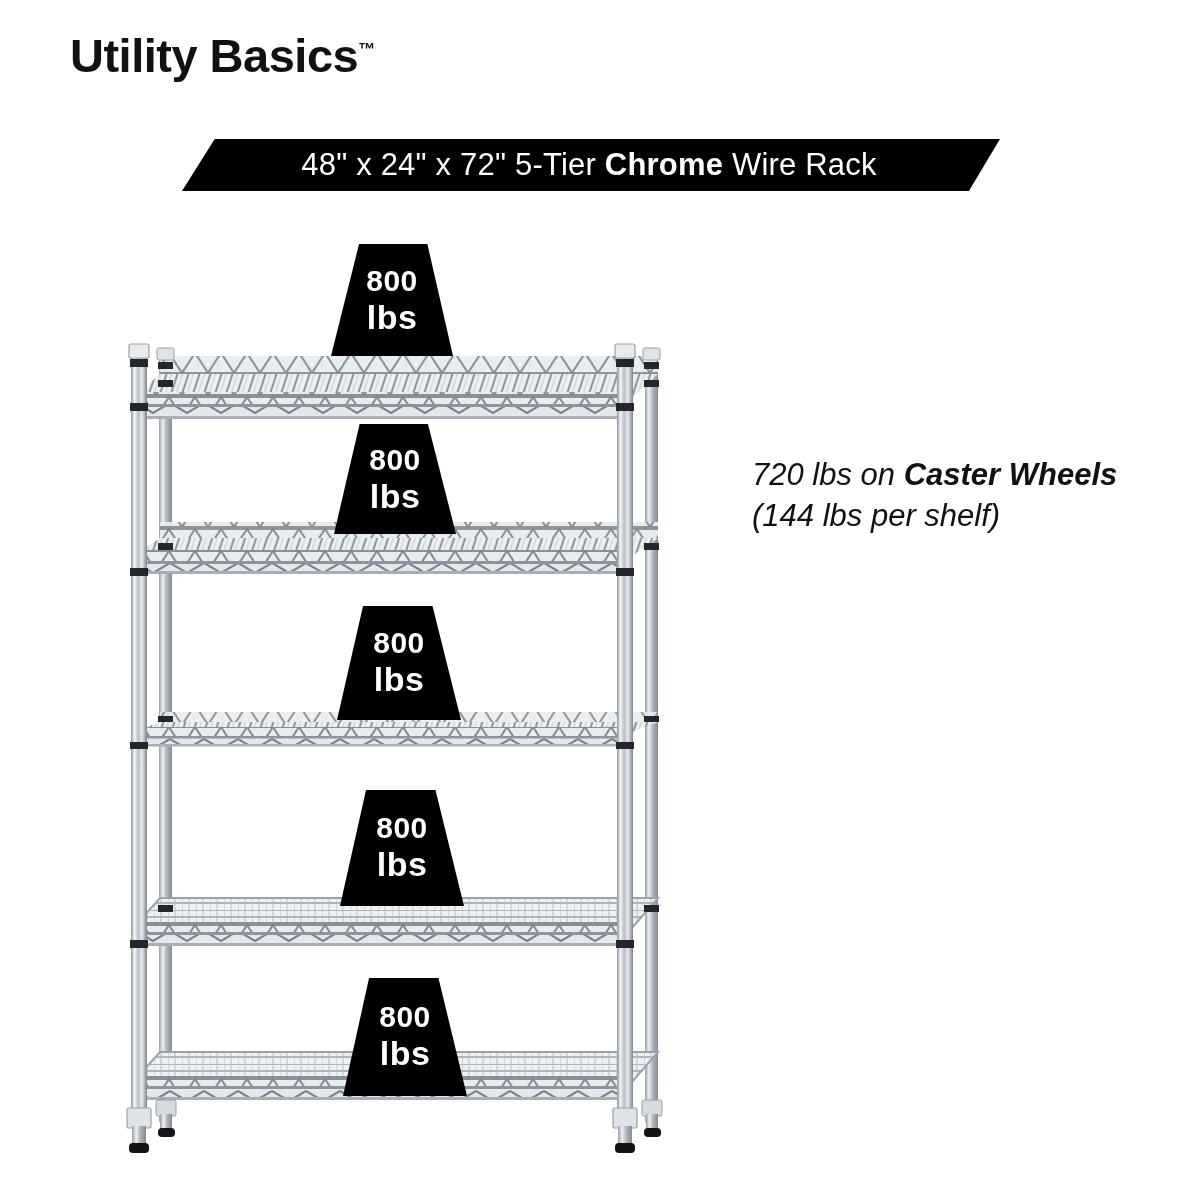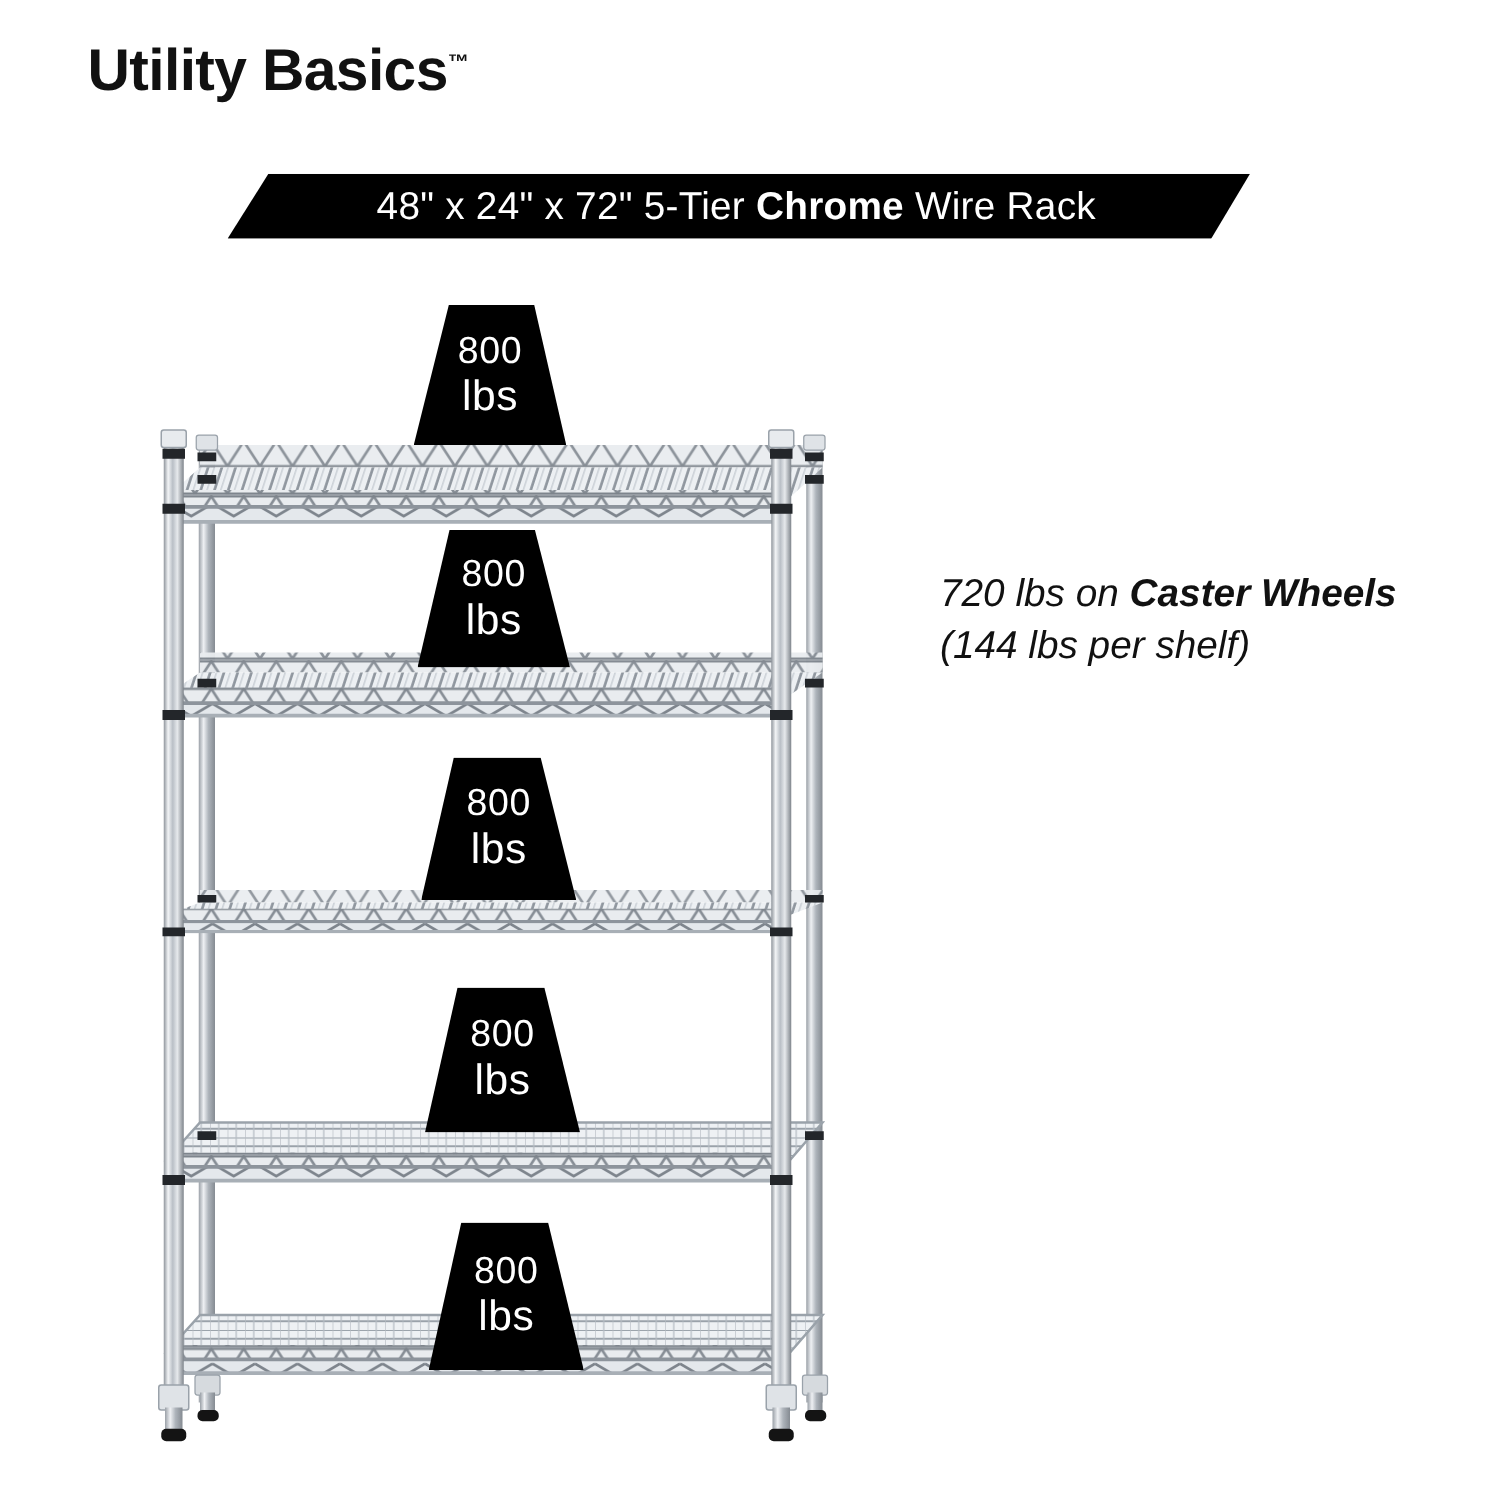--- a/index.html
+++ b/index.html
@@ -28,21 +28,21 @@
   #copy p:last-child{margin-bottom:0;font-style:italic;}
   #copy b{font-weight:700;}
 
   
   #rack{position:absolute;left:0;top:0;width:720px;height:1200px;}
   #rack svg{display:block;}
 
   
   .flag{position:absolute;color:#fff;text-align:center;}
   .flag .shape{position:absolute;inset:0;background:#000;}
-  .flag .lbl{position:relative;z-index:2;font-weight:400;line-height:1.12;
+  .flag .lbl{position:relative;z-index:2;font-weight:700;line-height:1.12;
              text-shadow:none;}
   .flag .num{display:block;font-size:30px;letter-spacing:0.5px;}
   .flag .unit{display:block;font-size:34px;letter-spacing:0.5px;}
 
   .flag-1{left:331px;top:244px;width:122px;height:112px;}
   .flag-1 .shape{clip-path:polygon(23% 0%, 79% 0%, 100% 100%, 0% 100%);}
   .flag-1 .lbl{padding-top:20px;}
 
   .flag-2{left:334px;top:424px;width:122px;height:110px;}
   .flag-2 .shape{clip-path:polygon(21% 0%, 77% 0%, 100% 100%, 0% 100%);}

